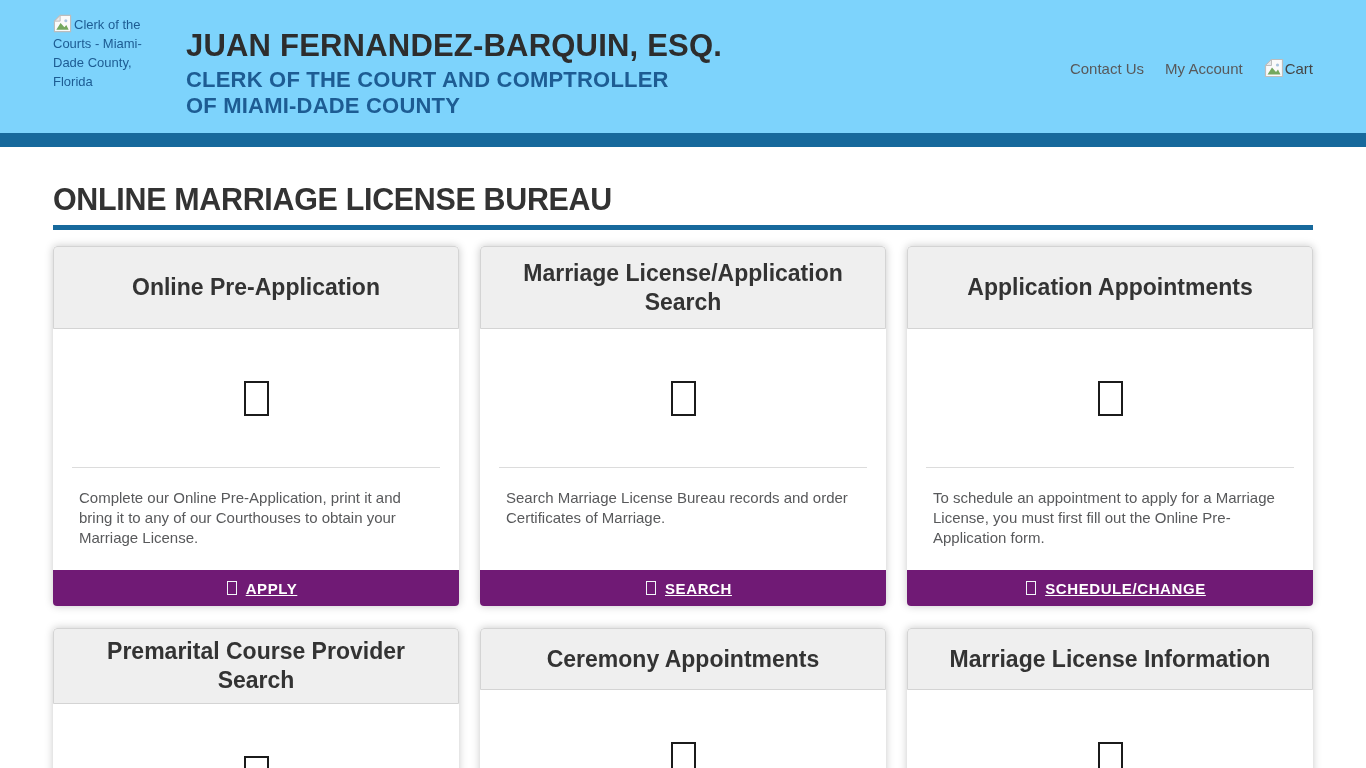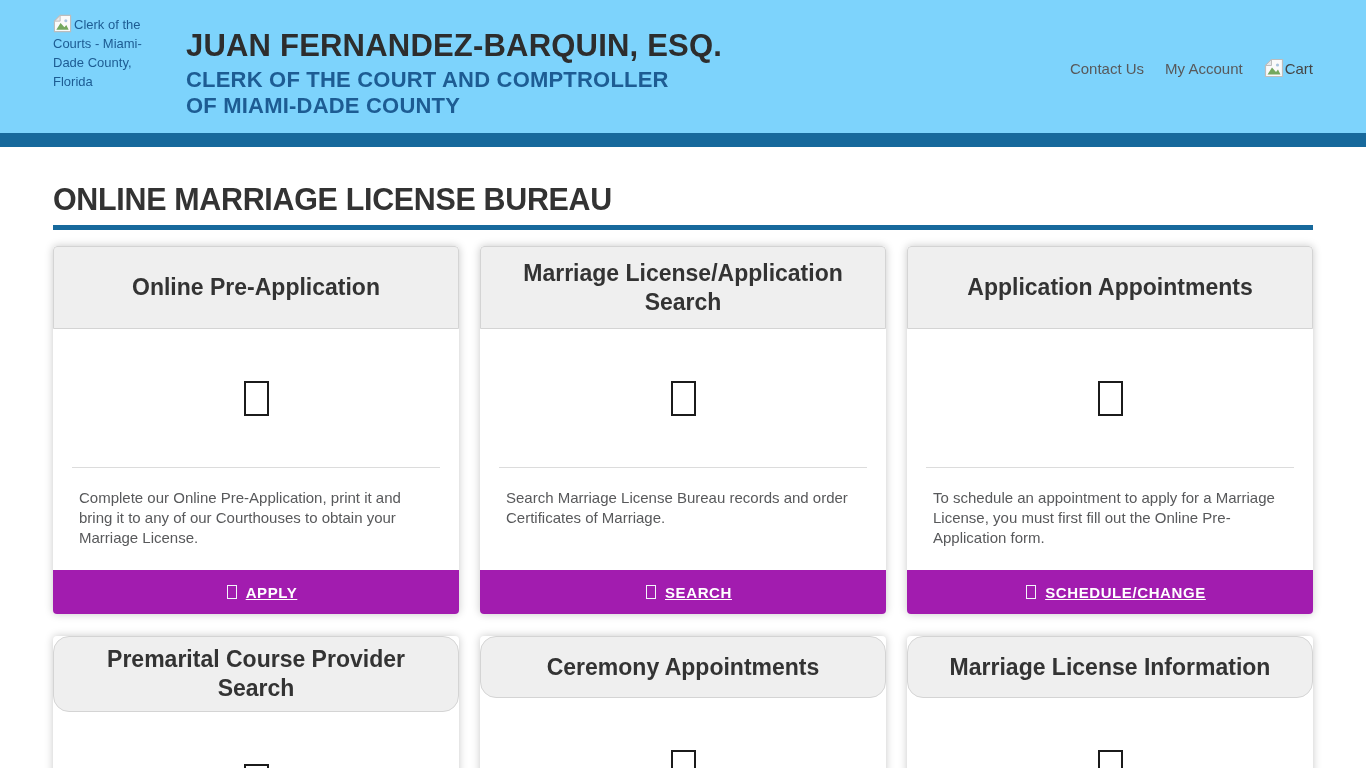--- a/index.html
+++ b/index.html
@@ -67,41 +67,41 @@
   }
   .card-header {
     background: #efefef;
     border: 1px solid #d4d4d4;
     border-radius: 4px 4px 0 0;
     display: flex; align-items: center; justify-content: center;
     text-align: center;
     padding: 8px 14px;
   }
   .row1 .card-header { min-height: 83px; }
-  .row2 .card-header { min-height: 62px; border-radius: 16px; }
+  .row2 .card-header { min-height: 62px; }
   .card-title {
     font-size: 23px; font-weight: bold; color: #333; line-height: 29px;
   }
   .card-iconarea {
     height: 138px; display: flex; align-items: center; justify-content: center;
   }
   .tofu {
     width: 25px; height: 35px;
     border: 2px solid #1b1b1b;
     background: #fff;
   }
   .card-rule { border: 0; border-top: 1px solid #dcdcdc; margin: 0 19px; }
   .card-desc {
     padding: 20px 26px 22px 26px;
     font-size: 15px; line-height: 20px; color: #58595b;
     text-align: left;
     flex: 1 1 auto;
   }
   .card-action {
-    height: 44px; background: #a21caf;
+    height: 36px; background: #701a75;
     display: flex; align-items: center; justify-content: center;
     cursor: pointer;
     padding-left: 12px;
   }
   .tofu-small {
     width: 10px; height: 14px;
     border: 1.5px solid #f2f6f9;
     margin-right: 9px; flex: 0 0 auto;
   }
   .card-action a {

